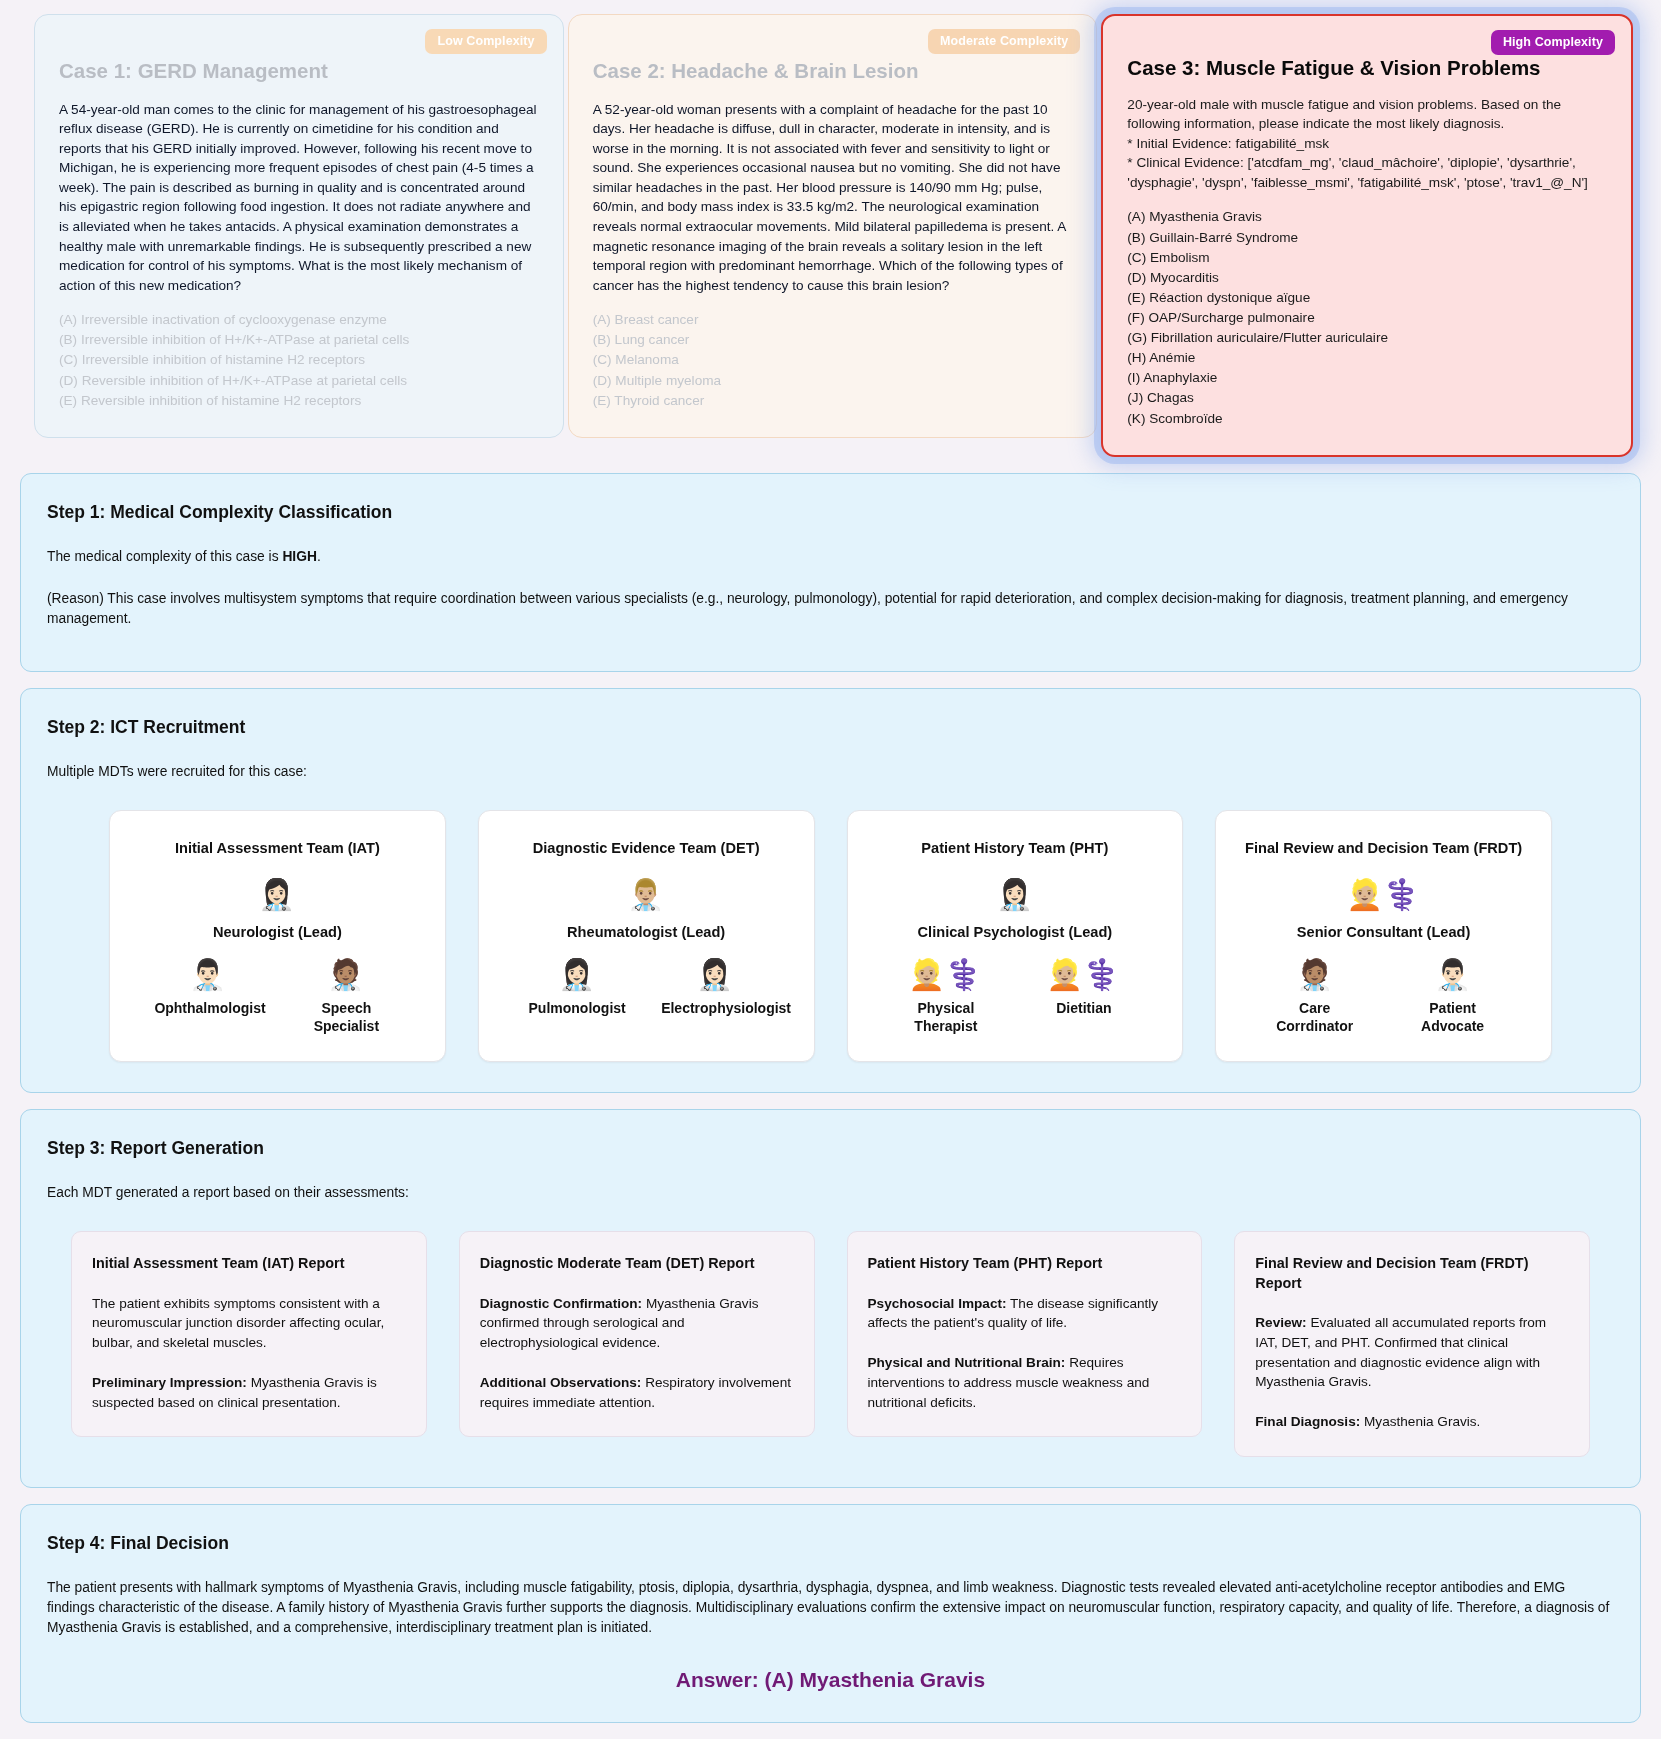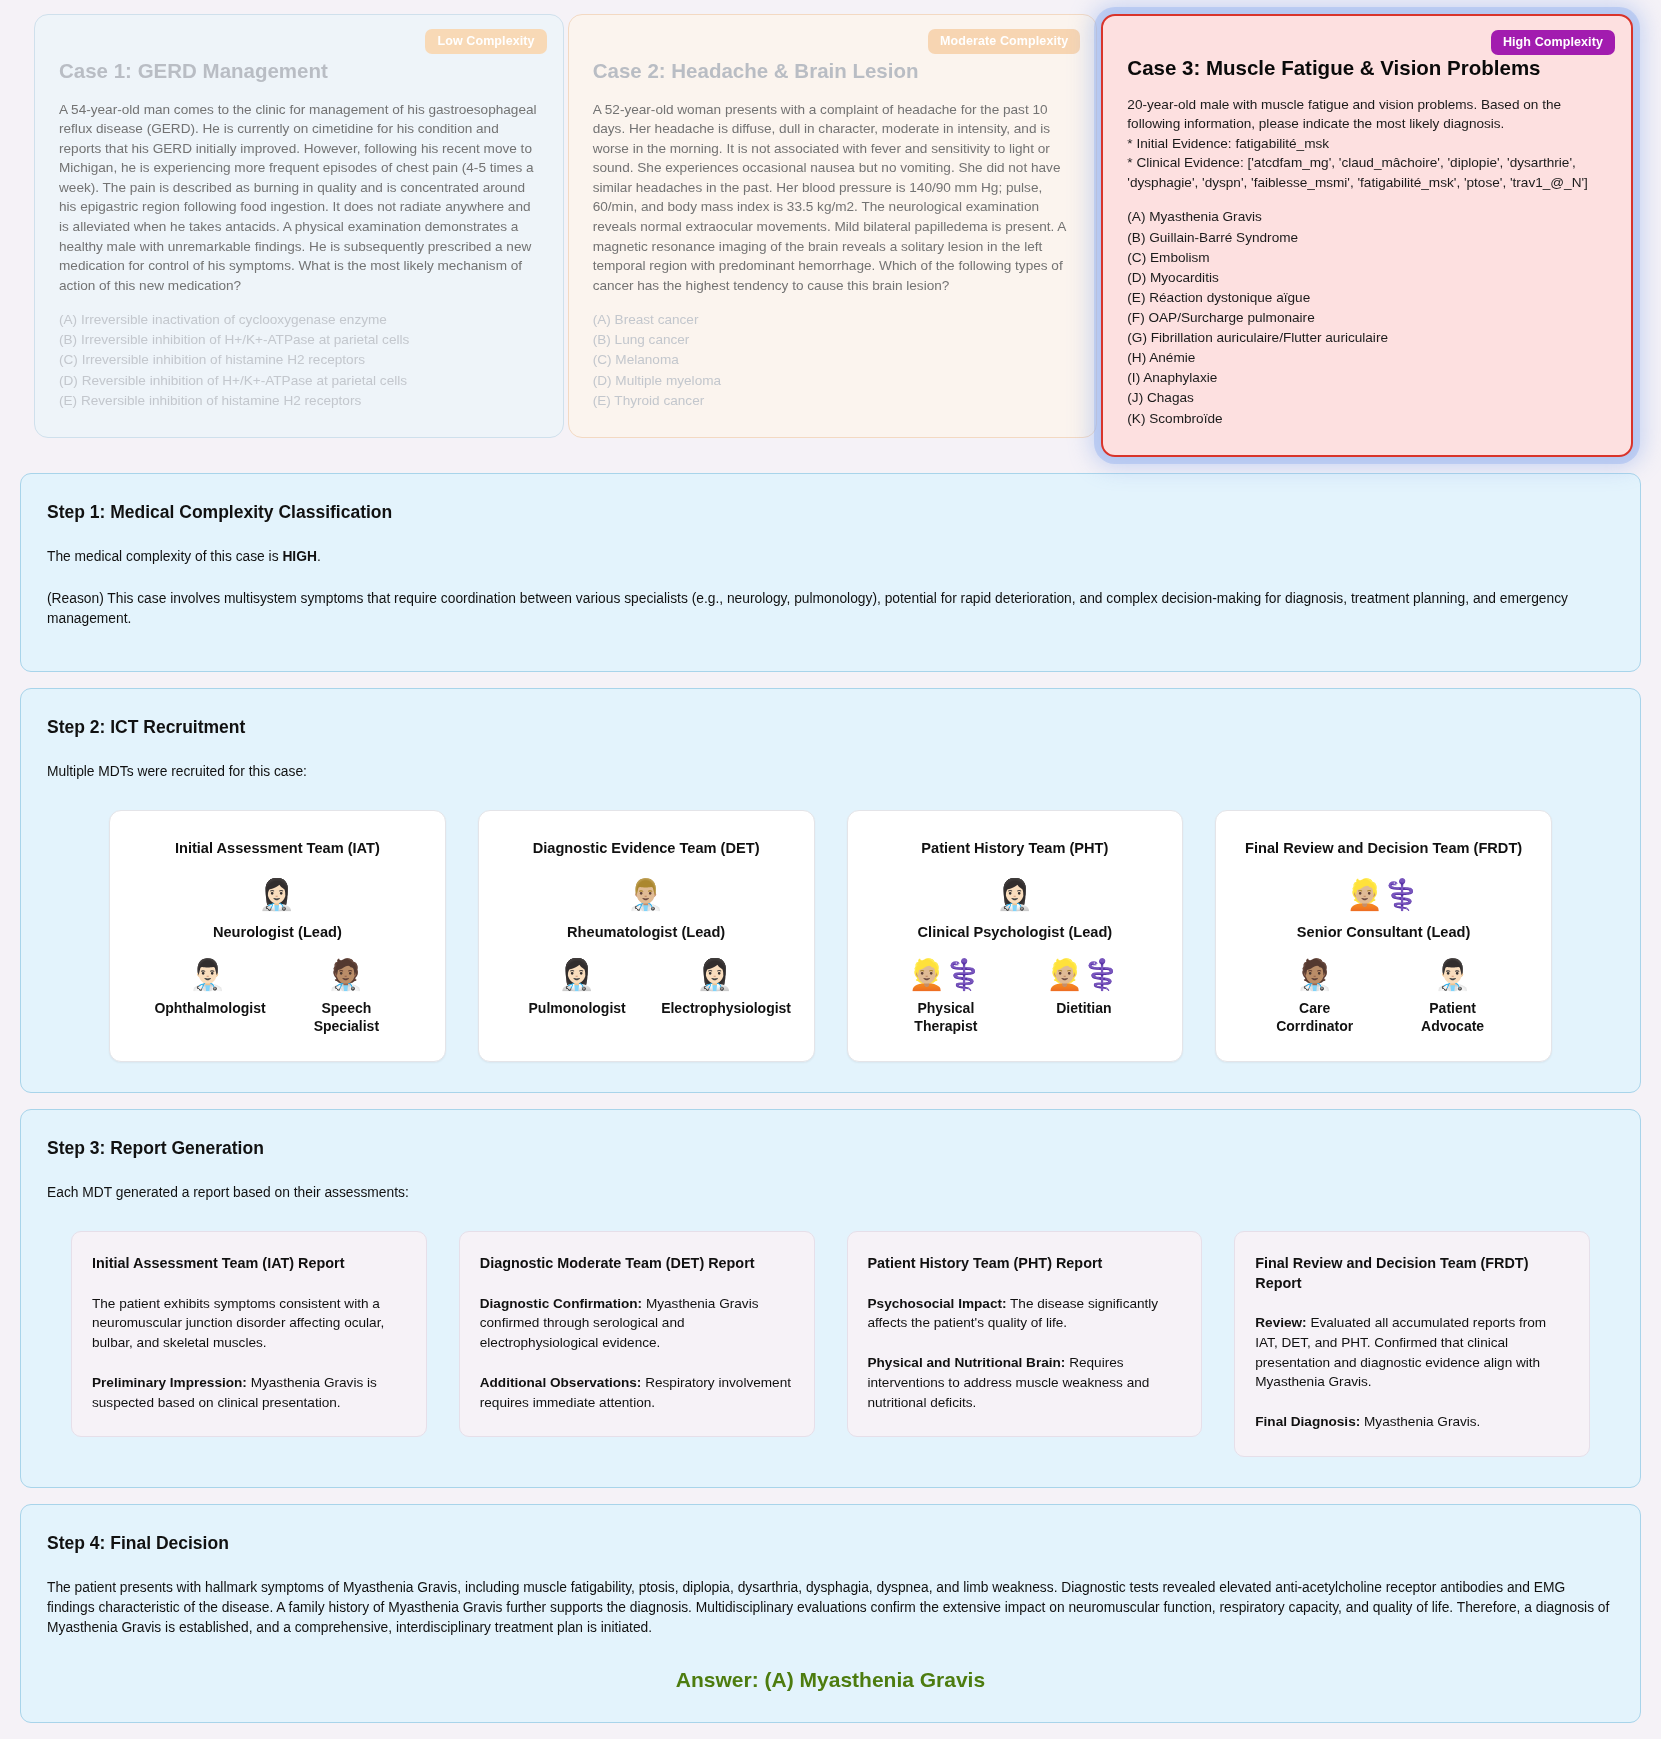--- a/index.html
+++ b/index.html
@@ -37,21 +37,21 @@
     letter-spacing:.1px;
     white-space:nowrap;
   }
   .badge.low { background:#f8d9b6; }
   .badge.mod { background:#f7d5b2; }
   .badge.high { background:#a21caf; }
   .case-title { font-size:20.5px; font-weight:bold; margin:18px 0 16px 0; line-height:1.2; }
   .dim1 .case-title, .dim2 .case-title { color:#b9bdc4; }
   .active .case-title { color:#0a0a0a; margin:14px 0 14px 0; }
   .case-body { font-size:13.6px; line-height:1.44; white-space:pre-wrap; }
-  .dim1 .case-body, .dim2 .case-body { color:#737373; }
+  .dim1 .case-body, .dim2 .case-body { color:#0f172a; }
   .active .case-body { color:#1b1b1b; }
   .case-opts { font-size:13.6px; line-height:1.48; margin-top:15px; white-space:pre-wrap; }
   .dim1 .case-opts, .dim2 .case-opts { color:#c3c7cd; }
   .active .case-opts { color:#1b1b1b; }
 
   
   .step {
     box-sizing:border-box;
     margin:16px 10px 0 10px;
     background:#e3f3fc;
@@ -254,16 +254,16 @@
         <div class="report-p"><b>Review:</b><span> Evaluated all accumulated reports from IAT, DET, and PHT. Confirmed that clinical presentation and diagnostic evidence align with Myasthenia Gravis.</span></div>
         <div class="report-p"><b>Final Diagnosis:</b><span> Myasthenia Gravis.</span></div>
       </div>
 
     </div>
   </div>
 
   <div class="step">
     <div class="step-title">Step 4: Final Decision</div>
     <div class="step-line">The patient presents with hallmark symptoms of Myasthenia Gravis, including muscle fatigability, ptosis, diplopia, dysarthria, dysphagia, dyspnea, and limb weakness. Diagnostic tests revealed elevated anti-acetylcholine receptor antibodies and EMG findings characteristic of the disease. A family history of Myasthenia Gravis further supports the diagnosis. Multidisciplinary evaluations confirm the extensive impact on neuromuscular function, respiratory capacity, and quality of life. Therefore, a diagnosis of Myasthenia Gravis is established, and a comprehensive, interdisciplinary treatment plan is initiated.</div>
-    <div class="final-answer" style="color: #4d7c0f;">Answer: (A) Myasthenia Gravis</div>
+    <div class="final-answer" style="color: #701a75;">Answer: (A) Myasthenia Gravis</div>
   </div>
 
 </div>
 
 </body></html>

